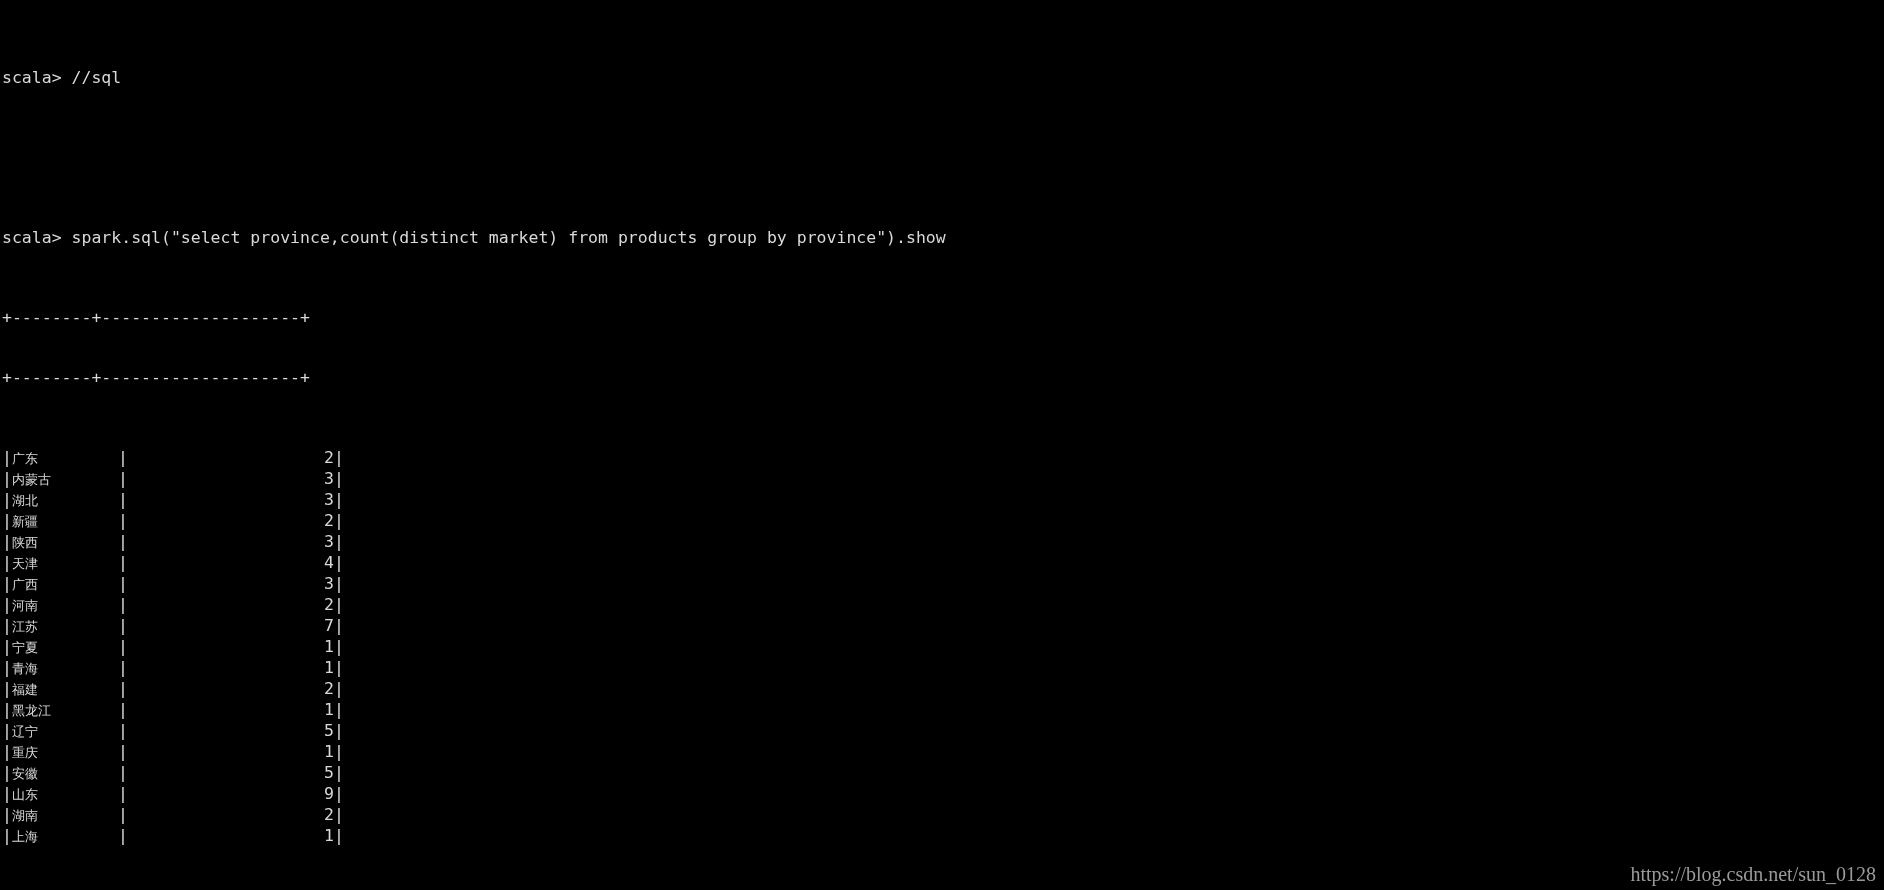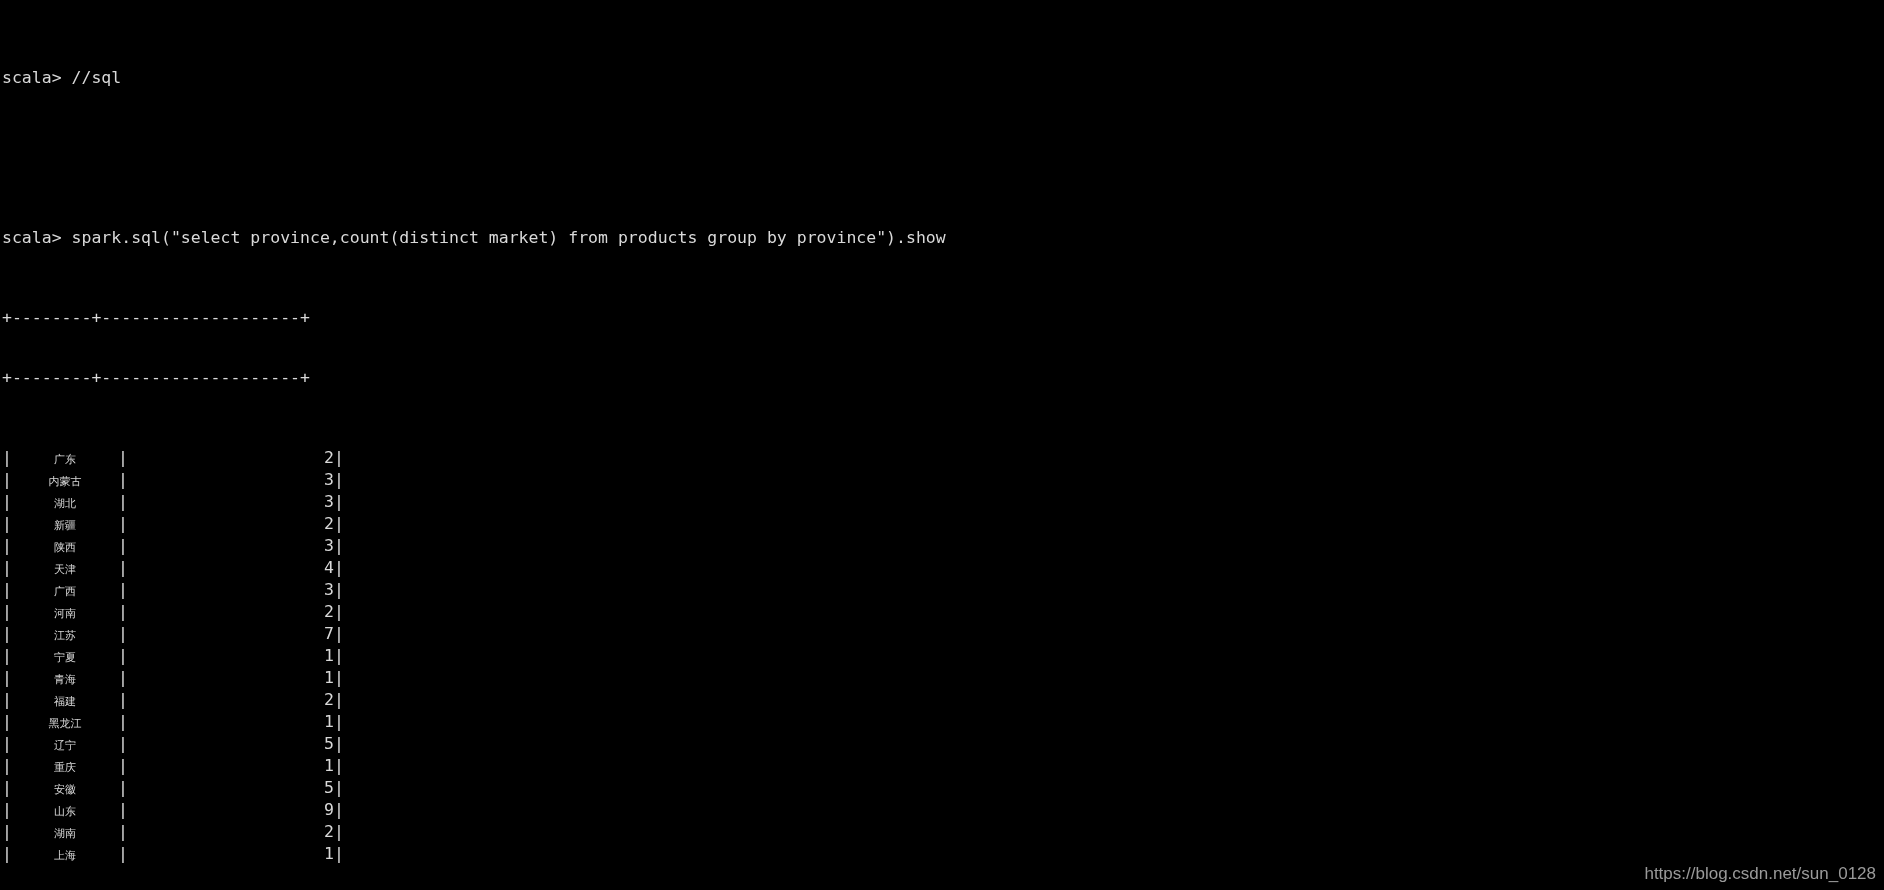--- a/index.html
+++ b/index.html
@@ -43,41 +43,41 @@
   .tbl-line {
     white-space: pre;
   }
   .row-line {
     white-space: pre;
     display: block;
   }
   .pcell {
     display: inline-block;
     width: 106px;
-    text-align: center;
+    text-align: left;
     font-family: "DejaVu Sans", "Liberation Sans", sans-serif;
-    font-size: 11px;
+    font-size: 13px;
     vertical-align: baseline;
   }
   .ccell {
     display: inline-block;
     width: 206px;
     text-align: right;
     font-family: "DejaVu Sans Mono", "Liberation Mono", monospace;
   }
   .bar {
     font-family: "DejaVu Sans Mono", "Liberation Mono", monospace;
   }
   #watermark {
     position: absolute;
     right: 8px;
     bottom: 6px;
     color: #9a9a9a;
-    font-family: Liberation Sans, sans-serif;
-    font-size: 17px;
+    font-family: Liberation Serif, serif;
+    font-size: 20px;
     white-space: pre;
   }
 </style>
 </head>
 <body>
 
 <div id="terminal">
 
   <div class="line"><span>scala&gt; </span><span>//sql</span></div>
 

